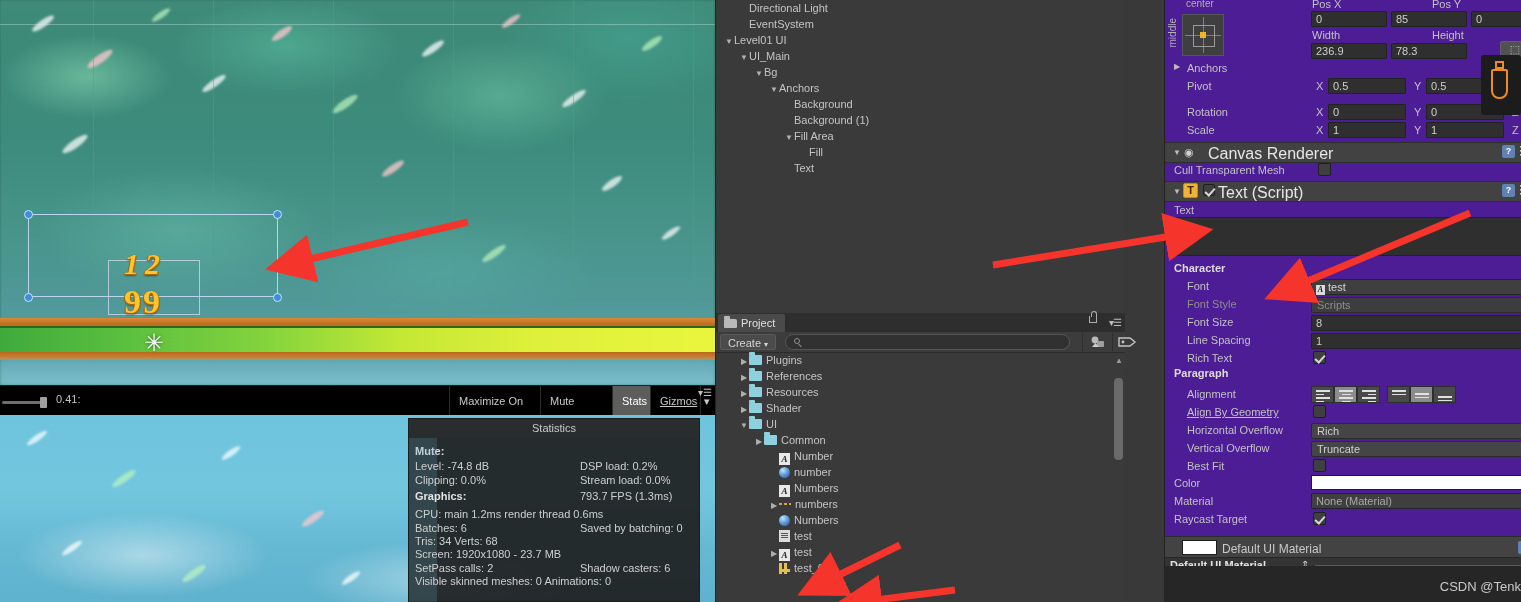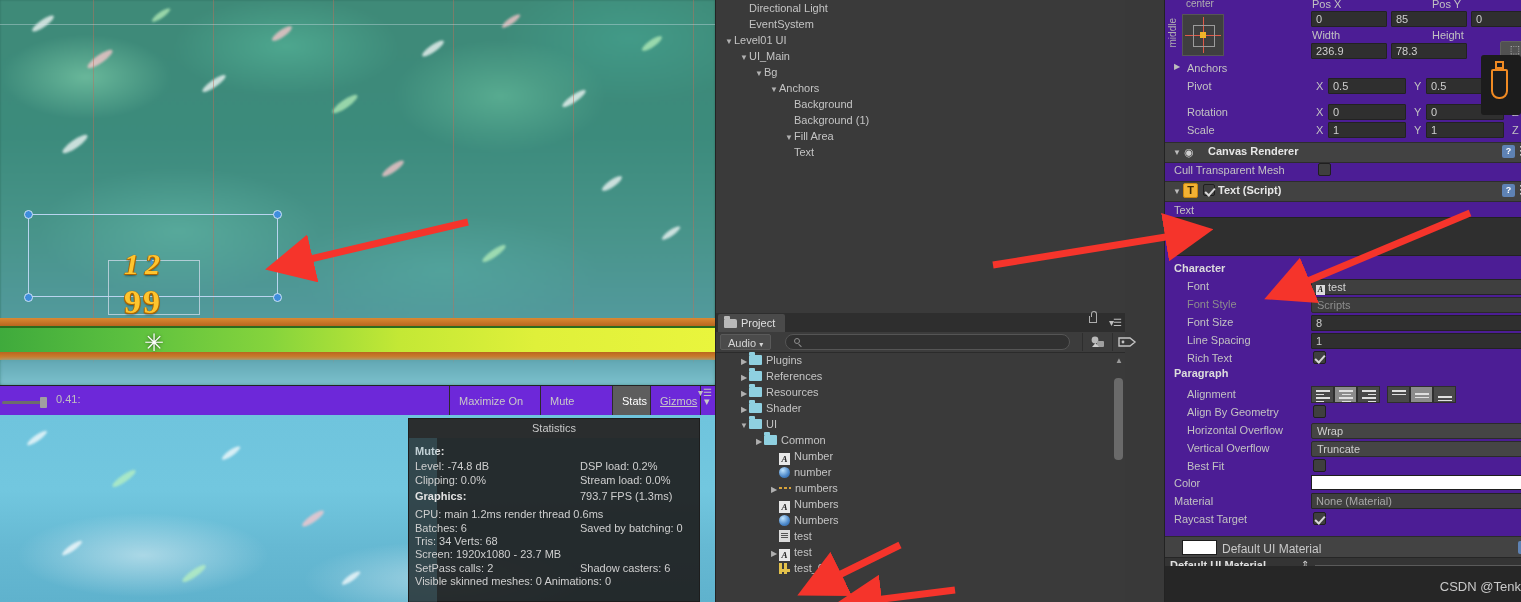--- a/index.html
+++ b/index.html
@@ -48,21 +48,21 @@
   .guide-w{position:absolute;background:rgba(225,235,245,.35);}
 
   .gamenum{position:absolute;font-family:"Liberation Serif",serif;font-weight:bold;
      color:#ffc52e;text-shadow:0 0 1px #8a4a00,1px 1px 0 #b36a00,-1px 1px 0 #b36a00,0 2px 2px rgba(0,0,0,.45);}
   #num12{left:124px;top:247px;font-size:30px;letter-spacing:6px;font-style:italic;}
   #num99{left:124px;top:283px;font-size:34px;letter-spacing:2px;}
   .sparkle{position:absolute;left:141px;top:330px;width:26px;height:26px;color:#fff;font-size:24px;line-height:26px;text-align:center;
      text-shadow:0 0 3px rgba(0,0,0,.6);}
 
   
-  #gametoolbar{position:absolute;left:0;top:385px;width:715px;height:30px;background:#6d28d9;border-top:1px solid #232323;border-bottom:1px solid #232323;}
+  #gametoolbar{position:absolute;left:0;top:385px;width:715px;height:30px;background:#000000;border-top:1px solid #232323;border-bottom:1px solid #232323;}
   .slider-track{position:absolute;left:2px;top:15px;width:45px;height:3px;background:#6d6d6d;border-radius:2px;}
   .slider-knob{position:absolute;left:40px;top:11px;width:7px;height:11px;background:#a0a0a0;border-radius:1px;}
   .zoomlabel{position:absolute;left:56px;top:7px;font-size:11px;color:#c0c0c0;}
   .tbtn{position:absolute;top:0;height:30px;line-height:30px;padding:0 9px;font-size:11px;color:#c8c8c8;
         border-left:1px solid #2c2c2c;box-sizing:border-box;}
   .tbtn.on{background:#5d5d5d;color:#fff;}
   .tb-menu{position:absolute;right:3px;top:1px;color:#c0c0c0;font-size:10px;}
 
   
   #gameview{position:absolute;left:0;top:415px;width:715px;height:187px;overflow:hidden;background:#63b4cc;}
@@ -137,21 +137,21 @@
   #inspector{position:absolute;left:1164px;top:0;width:396px;height:602px;background:#4c1d95;
      border-left:1px solid #232323;box-sizing:border-box;overflow:hidden;}
   .lbl{position:absolute;font-size:11px;color:#c2c2c2;line-height:18px;}
   .lbl.dim{color:#8d8d8d;}
   .fld{position:absolute;height:16px;background:#2f2f2f;border:1px solid #222;box-sizing:border-box;
        font-size:11px;color:#cfcfcf;line-height:14px;padding-left:4px;border-radius:1px;}
   .chk{position:absolute;width:13px;height:13px;background:#3f3f3f;border:1px solid #1f1f1f;box-sizing:border-box;border-radius:2px;}
   .chk.on:after{content:"";position:absolute;left:3px;top:1px;width:4px;height:8px;border:solid #d8d8d8;border-width:0 2px 2px 0;transform:rotate(42deg);}
   .hdrlabel{position:absolute;font-size:11px;font-weight:bold;color:#dcdcdc;}
   .compbar{position:absolute;left:0;right:0;background:#424242;border-top:1px solid #2d2d2d;border-bottom:1px solid #2d2d2d;}
-  .compttl{position:absolute;font-size:11px;font-weight:bold;color:#e6e6e6;}
+  .compttl{position:absolute;font-size:16px;font-weight:normal;color:#e6e6e6;}
   .foldtri{position:absolute;font-size:8px;color:#bdbdbd;}
   .helpicon{position:absolute;width:13px;height:13px;background:#5e82b4;border-radius:2px;color:#fff;font-size:9px;
      line-height:13px;text-align:center;font-weight:bold;}
   .presetico{position:absolute;width:12px;height:12px;}
   .gearico{position:absolute;width:13px;height:13px;color:#cfcfcf;font-size:12px;line-height:13px;text-align:center;}
   .eyeico{position:absolute;width:14px;height:12px;color:#d0d0d0;font-size:11px;line-height:12px;}
   .tico{position:absolute;width:15px;height:15px;background:#f2b233;border:1px solid #c9860f;box-sizing:border-box;
      color:#3b2a06;font-size:11px;font-weight:bold;line-height:13px;text-align:center;border-radius:2px;}
   .selbtn{position:absolute;height:16px;background:#515151;border:1px solid #606060;box-sizing:border-box;border-radius:2px;
      font-size:11px;color:#c8c8c8;text-align:center;line-height:14px;}
@@ -318,35 +318,36 @@
   <div id="hier-list">
         <div class="hrow"><span class="tri empty" style="margin-left: 23px;"></span><span>Directional Light</span></div>
         <div class="hrow"><span class="tri empty" style="margin-left: 23px;"></span><span>EventSystem</span></div>
         <div class="hrow"><span class="tri" style="margin-left: 8px;">▼</span><span>Level01 UI</span></div>
         <div class="hrow"><span class="tri" style="margin-left: 23px;">▼</span><span>UI_Main</span></div>
         <div class="hrow"><span class="tri" style="margin-left: 38px;">▼</span><span>Bg</span></div>
         <div class="hrow"><span class="tri" style="margin-left: 53px;">▼</span><span>Anchors</span></div>
         <div class="hrow"><span class="tri empty" style="margin-left: 68px;"></span><span>Background</span></div>
         <div class="hrow"><span class="tri empty" style="margin-left: 68px;"></span><span>Background (1)</span></div>
         <div class="hrow"><span class="tri" style="margin-left: 68px;">▼</span><span>Fill Area</span></div>
+        <div class="hrow"><span class="tri empty" style="margin-left: 83px;"></span><span>Fill</span></div>
         <div class="hrow"><span class="tri empty" style="margin-left: 68px;"></span><span>Text</span></div>
       </div>
 </div>
 
 <div id="project">
   <div class="tabbar">
     <div class="tab">
       <span class="tabicon"></span><span>Project</span>
     </div>
     <div class="lockicon"></div>
     <div class="hammenu">▾☰</div>
   </div>
   <div class="toolbar">
     <div class="createbtn">
-      <span>Audio</span> <span style="font-size:8px;">▾</span>
+      <span>Create</span> <span style="font-size:8px;">▾</span>
     </div>
     <div class="searchbox">
       <span class="searchglyph"></span>
     </div>
     <div class="ticon" style="left:366px;">
       <svg width="30" height="18" viewBox="0 0 30 18">
             <circle cx="12" cy="7" r="3.4" fill="#b9b9b9"></circle>
             <rect x="14" y="8" width="7" height="6" rx="1" fill="#9f9f9f"></rect>
             <path d="M9 14 h7 l-3.5-4 z" fill="#cfcfcf"></path>
           </svg>
@@ -361,22 +362,22 @@
   <div class="tree">
     <div id="proj-list">
           <div class="prow"><span class="tri" style="margin-left: 23px;">▶</span><span class="folder"></span><span>Plugins</span></div>
           <div class="prow"><span class="tri" style="margin-left: 23px;">▶</span><span class="folder"></span><span>References</span></div>
           <div class="prow"><span class="tri" style="margin-left: 23px;">▶</span><span class="folder"></span><span>Resources</span></div>
           <div class="prow"><span class="tri" style="margin-left: 23px;">▶</span><span class="folder"></span><span>Shader</span></div>
           <div class="prow"><span class="tri" style="margin-left: 23px;">▼</span><span class="folder"></span><span>UI</span></div>
           <div class="prow"><span class="tri" style="margin-left: 38px;">▶</span><span class="folder"></span><span>Common</span></div>
           <div class="prow"><span class="tri empty" style="margin-left: 53px;"></span><span class="fonticon">A</span><span>Number</span></div>
           <div class="prow"><span class="tri empty" style="margin-left: 53px;"></span><span class="sphereicon"></span><span>number</span></div>
+          <div class="prow"><span class="tri empty" style="margin-left: 53px;"></span><span class="fonticon">A</span><span>Numbers</span></div>
           <div class="prow"><span class="tri" style="margin-left: 53px;">▶</span><span class="dashicon"></span><span>numbers</span></div>
-          <div class="prow"><span class="tri empty" style="margin-left: 53px;"></span><span class="fonticon">A</span><span>Numbers</span></div>
           <div class="prow"><span class="tri empty" style="margin-left: 53px;"></span><span class="sphereicon"></span><span>Numbers</span></div>
           <div class="prow"><span class="tri empty" style="margin-left: 53px;"></span><span class="txticon"></span><span>test</span></div>
           <div class="prow"><span class="tri" style="margin-left: 53px;">▶</span><span class="fonticon">A</span><span>test</span></div>
           <div class="prow"><span class="tri empty" style="margin-left: 53px;"></span><span class="atlasicon"></span><span>test_0</span></div>
         </div>
     <div class="pscroll">
       <div class="up">▲</div>
       <div class="thumb"></div>
     </div>
   </div>
@@ -529,26 +530,26 @@
           <i style="width:14px"></i>
         </div>
   </div>
   <div class="alignbtn" style="left:268px;top:386px;">
     <div class="bars" style="top:9px;">
           <i style="width:14px"></i>
           <i style="width:14px"></i>
         </div>
   </div>
 
-  <div class="lbl" style="left:22px;top:403px;">Align By Geometry</div>
+  <div class="lbl" style="left:22px;top:403px;text-decoration:underline;">Align By Geometry</div>
   <div class="chk" style="left:148px;top:405px;"></div>
 
   <div class="lbl" style="left:22px;top:421px;">Horizontal Overflow</div>
   <div class="dropdown" style="left:146px;top:423px;width:238px;">
-    <span>Wrap</span><span class="arr">⇕</span>
+    <span>Rich</span><span class="arr">⇕</span>
   </div>
 
   <div class="lbl" style="left:22px;top:439px;">Vertical Overflow</div>
   <div class="dropdown" style="left:146px;top:441px;width:238px;">
     <span>Truncate</span><span class="arr">⇕</span>
   </div>
 
   <div class="lbl" style="left:22px;top:457px;">Best Fit</div>
   <div class="chk" style="left:148px;top:459px;"></div>
 

